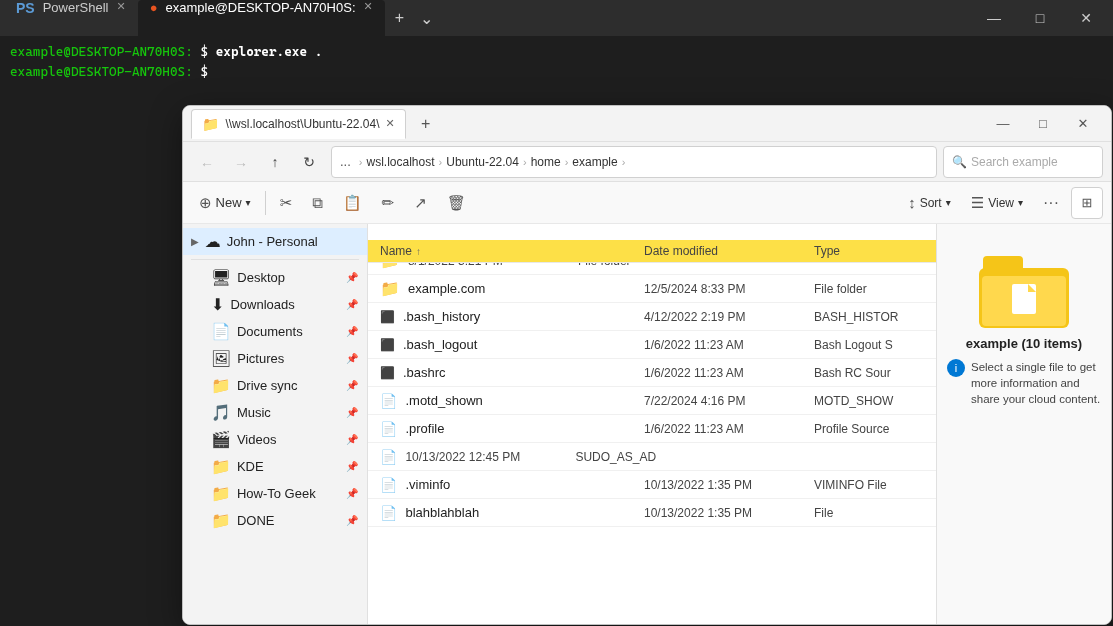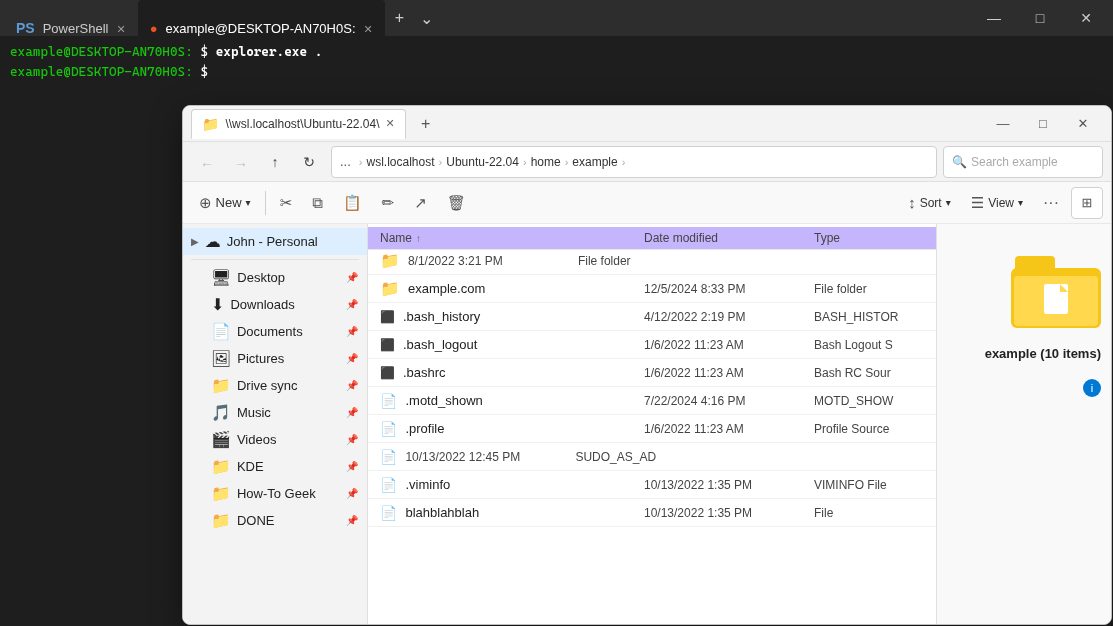--- a/index.html
+++ b/index.html
@@ -16,21 +16,21 @@
     
     .terminal-tabs {
       display: flex;
       align-items: center;
       background: #2d2d2d;
       height: 36px;
       padding: 0 4px;
     }
     .terminal-tab {
       display: flex;
-      align-items: flex-end;
+      align-items: flex-start;
       padding: 0 12px;
       height: 36px;
       font-size: 13px;
       color: #ccc;
       gap: 8px;
       cursor: pointer;
       border-radius: 4px 4px 0 0;
     }
     .terminal-tab.active {
       background: #1e1e1e;
@@ -293,23 +293,23 @@
       flex: 1;
       overflow-y: auto;
       display: flex;
       flex-direction: column;
     }
     .file-list-header {
       display: flex;
       align-items: center;
       padding: 4px 12px;
       border-bottom: 1px solid #e8e8e8;
-      background: #c4b5fd;
+      background: #fde047;
       position: sticky;
-      top: 3px;
+      top: 16px;
     }
     .col-name {
       flex: 1;
       display: flex;
       align-items: center;
       gap: 4px;
       font-size: 12px;
       color: #444;
       cursor: pointer;
     }
@@ -329,23 +329,23 @@
     .file-modified { width: 170px; font-size: 12px; color: #444; }
     .file-type { width: 110px; font-size: 12px; color: #444; overflow: hidden; text-overflow: ellipsis; white-space: nowrap; }
 
     
     .preview-panel {
       width: 175px;
       background: #f9f9f9;
       border-left: 1px solid #e0e0e0;
       display: flex;
       flex-direction: column;
-      align-items: flex-end;
+      align-items: center;
       padding: 12px 10px;
-      gap: 18px;
+      gap: 8px;
     }
     .preview-folder-icon {
       width: 90px;
       height: 72px;
       position: relative;
       margin-top: 20px;
     }
     .folder-back {
       width: 90px;
       height: 60px;
@@ -684,18 +684,19 @@
         <div class="preview-folder-icon">
           <div class="folder-tab"></div>
           <div class="folder-back"></div>
           <div class="folder-front">
             <div class="folder-doc"></div>
           </div>
         </div>
         <div class="preview-title">example (10 items)</div>
         <div class="preview-info-row">
           <div class="preview-info-icon">i</div>
+          <div class="preview-info-text">Select a single file to get more information and share your cloud content.</div>
         </div>
       </div>
 
     </div>
   </div>
 </div>
 
 </body></html>

